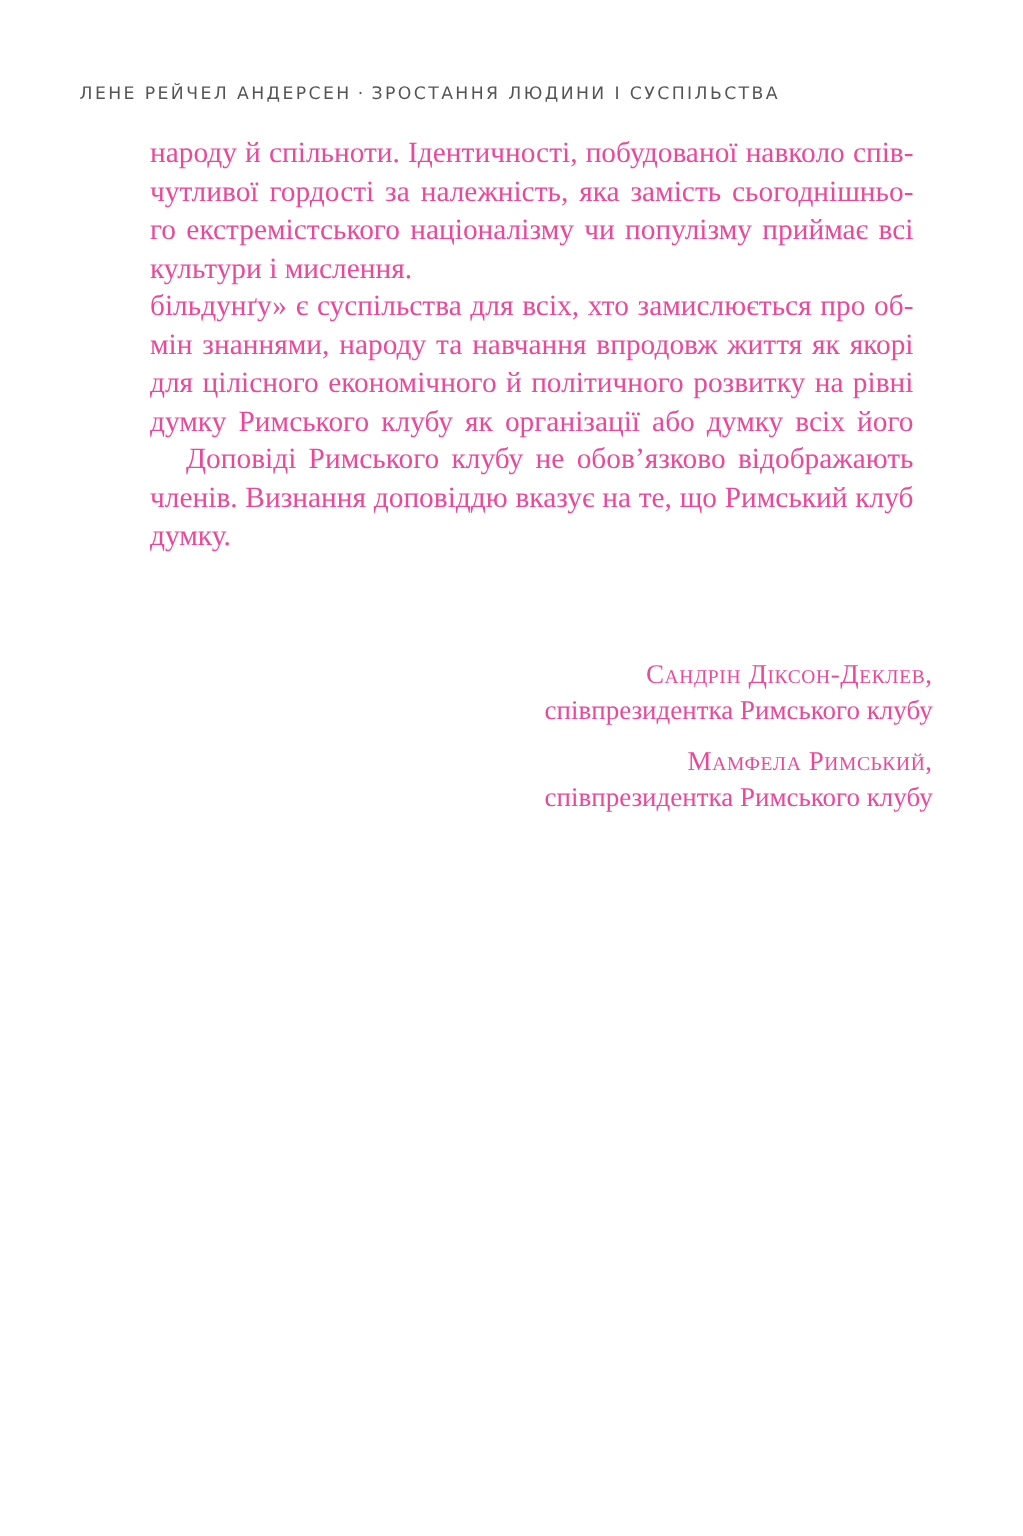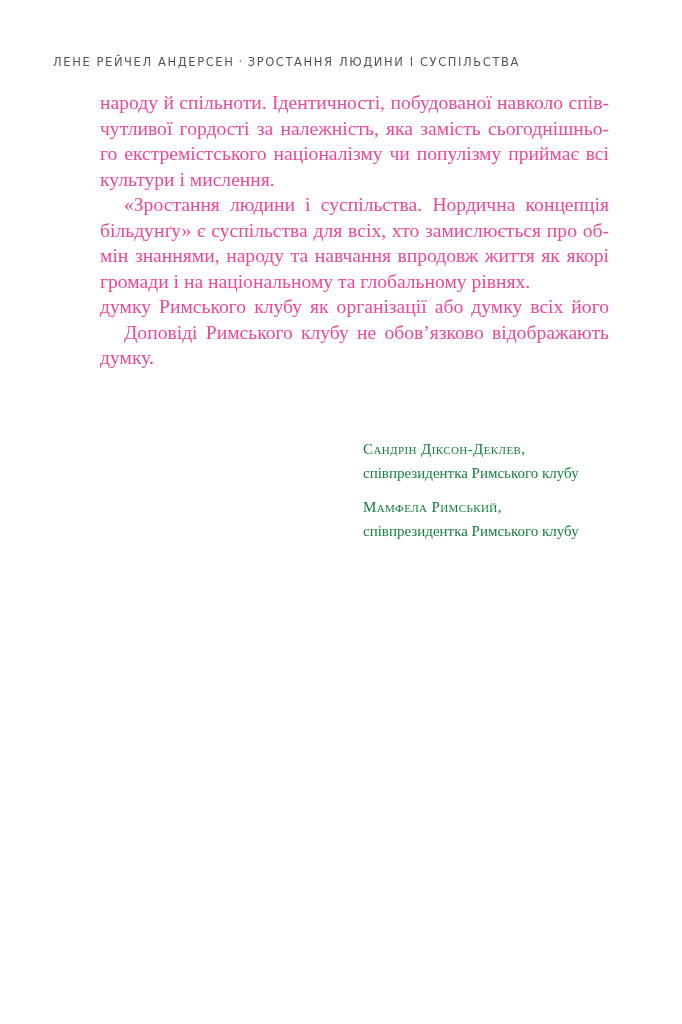--- a/index.html
+++ b/index.html
@@ -50,23 +50,24 @@
     text-align-last: left;
   }
   .text-block .line.indent {
     padding-left: 24px;
   }
   .signatures {
     position: absolute;
     left: 363px;
     top: 437px;
     font-family: "Liberation Serif", "DejaVu Serif", serif;
-    font-size: 15px;
+    font-size: 18px;
     line-height: 24px;
-    color: #15803d;
+    color: #ec4899;
+    text-align: right;
   }
   .signature {
     margin-bottom: 10px;
   }
   .sig-name {
     display: block;
     font-variant: small-caps;
     letter-spacing: 0.4px;
   }
   .sig-role {
@@ -82,28 +83,28 @@
 </div>
 
 <div class="text-block">
   <div>
     <span class="line">народу й спільноти. Ідентичності, побудованої навколо спів-</span>
     <span class="line">чутливої гордості за належність, яка замість сьогоднішньо-</span>
     <span class="line">го екстремістського націоналізму чи популізму приймає всі</span>
     <span class="line last">культури і мислення.</span>
   </div>
   <div>
-    <span class="line indent">«Зростання людини і суспільства. Нордична концепція</span>
     <span class="line">більдунґу» є суспільства для всіх, хто замислюється про об-</span>
     <span class="line">мін знаннями, народу та навчання впродовж життя як якорі</span>
-    <span class="line last">громади і на національному та глобальному рівнях.</span>
+    <span class="line">для цілісного економічного й політичного розвитку на рівні</span>
   </div>
   <div>
     <span class="line">думку Римського клубу як організації або думку всіх його</span>
     <span class="line indent">Доповіді Римського клубу не обов’язково відображають</span>
+    <span class="line">членів. Визнання доповіддю вказує на те, що Римський клуб</span>
     <span class="line last">думку.</span>
   </div>
 </div>
 
 <div class="signatures">
   <div class="signature">
     <span class="sig-name">Сандрін Діксон-Деклев,</span>
     <span class="sig-role">співпрезидентка Римського клубу</span>
   </div>
   <div class="signature">

